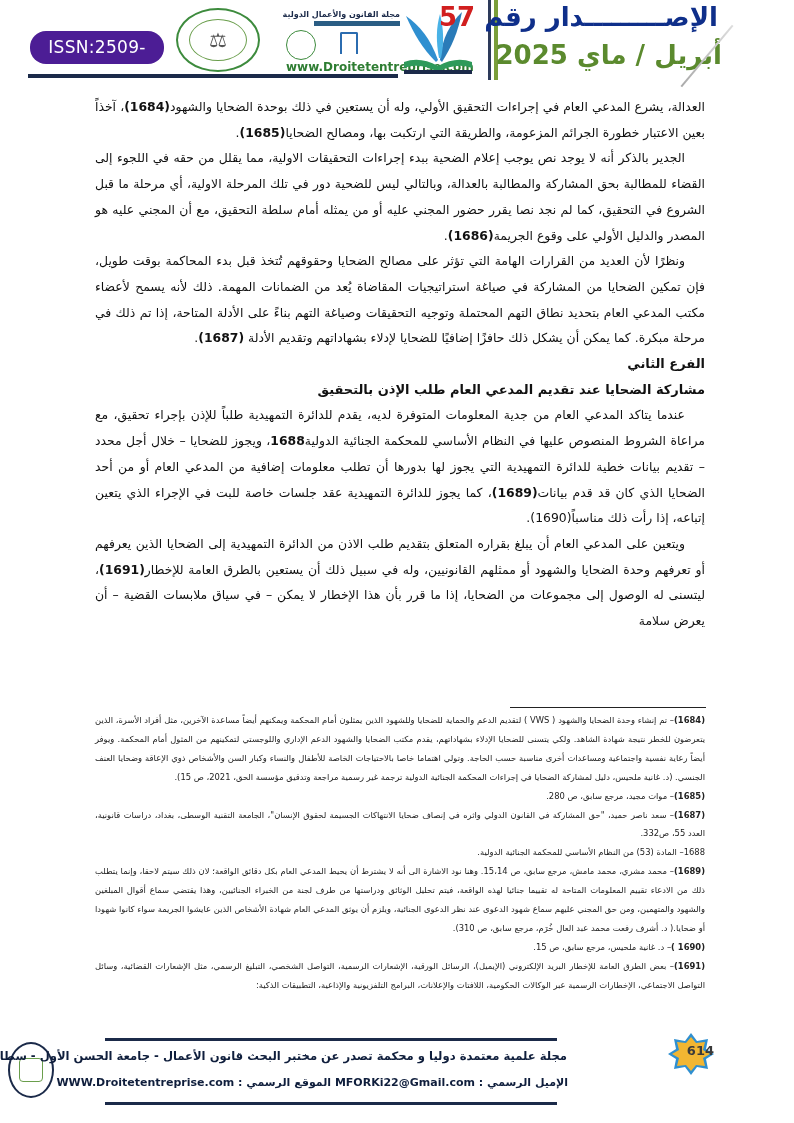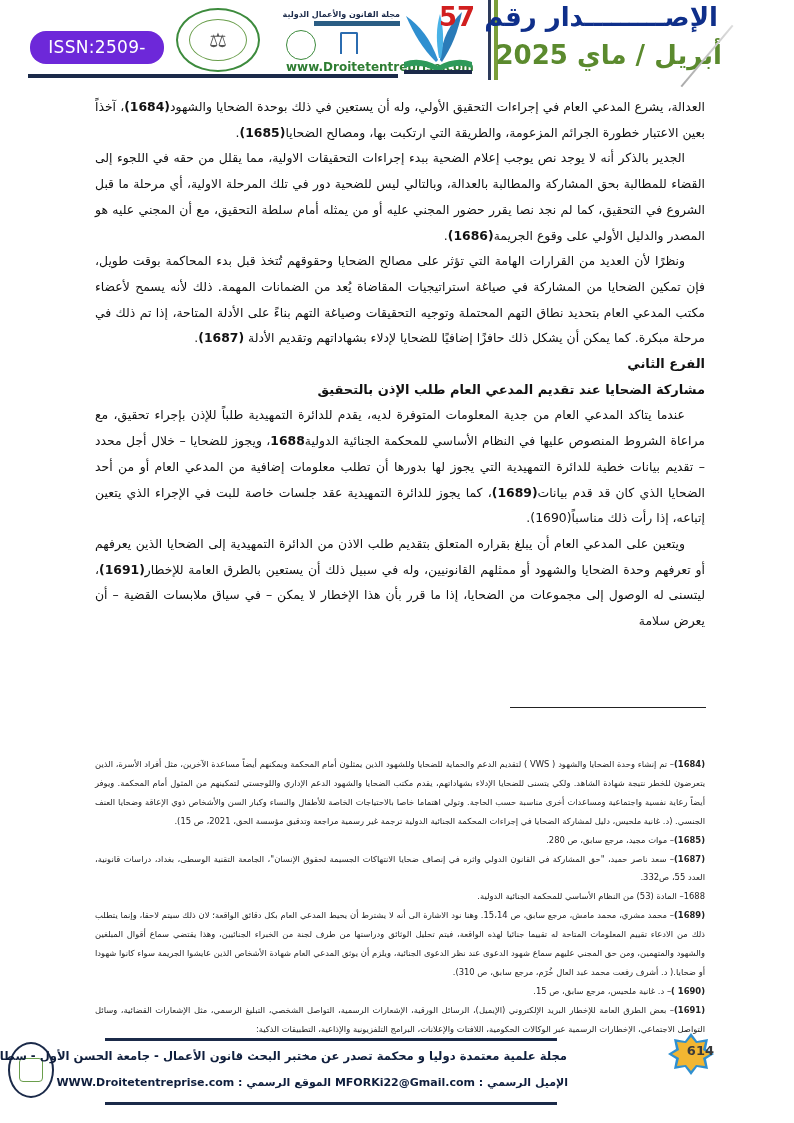--- a/index.html
+++ b/index.html
@@ -1,20 +1,20 @@
 <!DOCTYPE html>
 <html><head>
 <meta charset="utf-8">
 <style>
   html, body { margin:0; padding:0; background:#ffffff; }
   body { width:794px; height:1123px; position:relative; overflow:hidden; font-family:"DejaVu Sans", sans-serif; color:#111; }
 
   
   .header { position:absolute; left:0; top:0; width:794px; height:84px; }
-  .issn { position:absolute; left:30px; top:31px; width:134px; height:33px; background:#6d28d9; border-radius:16px; color:#fff; font-family:"DejaVu Sans", sans-serif; font-size:17px; line-height:33px; text-align:center; letter-spacing:0.3px; }
+  .issn { position:absolute; left:30px; top:31px; width:134px; height:33px; background:#4c1d95; border-radius:16px; color:#fff; font-family:"DejaVu Sans", sans-serif; font-size:17px; line-height:33px; text-align:center; letter-spacing:0.3px; }
   .seal { position:absolute; left:176px; top:8px; width:84px; height:64px; border-radius:50%; border:2px solid #3d8b3d; box-sizing:border-box; display:flex; align-items:center; justify-content:center; }
   .seal-inner { width:56px; height:40px; border-radius:50%; border:1px solid #6a9e4c; display:flex; align-items:center; justify-content:center; }
   .seal-icon { font-size:20px; color:#555; }
   .journal-block { position:absolute; left:284px; top:10px; width:116px; height:58px; }
   .journal-title { font-size:8px; color:#1b2a49; text-align:right; direction:rtl; white-space:nowrap; font-weight:bold; }
   .journal-sub { margin-top:2px; height:5px; background:#2a5d84; margin-left:30px; }
   .mini-seal { position:absolute; left:2px; top:20px; width:28px; height:28px; border-radius:50%; border:1px solid #3d8b3d; }
   .mini-tower { position:absolute; left:56px; top:22px; width:14px; height:20px; border:2px solid #2b6cb0; border-bottom:none; border-radius:2px 2px 0 0; }
   .journal-url { position:absolute; left:2px; top:50px; font-size:12px; color:#2e7d32; font-weight:bold; white-space:nowrap; }
   .book-logo { position:absolute; left:400px; top:8px; width:76px; height:66px; }
@@ -28,21 +28,21 @@
 
   
   .content { position:absolute; left:95px; top:94px; width:610px; direction:rtl; text-align:justify; font-family:"DejaVu Sans", sans-serif; font-size:12.4px; line-height:25.7px; color:#111; }
   .content p { margin:0; }
   .content p.indent { text-indent:20px; }
   .content .heading { font-weight:bold; font-size:13px; }
   .content b { font-weight:bold; }
 
   
   .fn-rule { position:absolute; left:510px; top:707px; width:196px; height:1px; background:#222; }
-  .footnotes { position:absolute; left:95px; top:711px; width:610px; direction:rtl; text-align:justify; font-size:8.4px; line-height:18.9px; color:#222;margin-top:44px; }
+  .footnotes { position:absolute; left:95px; top:711px; width:610px; direction:rtl; text-align:justify; font-size:8.4px; line-height:18.9px; color:#222; }
   .footnotes p { margin:0; }
   .footnotes b { font-weight:bold; }
 
   
   .footer-line1 { position:absolute; left:105px; top:1038px; width:452px; height:3px; background:#1b2a49; }
   .footer-line2 { position:absolute; left:105px; top:1102px; width:452px; height:3px; background:#1b2a49; }
   .footer-text1 { position:absolute; left:105px; top:1049px; width:462px; direction:rtl; text-align:right; font-size:11.6px; font-weight:bold; color:#0f1e3c; white-space:nowrap; }
   .footer-text2 { position:absolute; left:128px; top:1076px; width:440px; direction:rtl; text-align:right; font-size:11px; font-weight:bold; color:#0f1e3c; white-space:nowrap; }
   .page-badge { position:absolute; left:668px; top:1033px; width:46px; height:42px; }
   .page-num { position:absolute; left:668px; top:1043px; width:46px; text-align:right; font-size:13px; font-weight:bold; color:#3a3a3a; }

